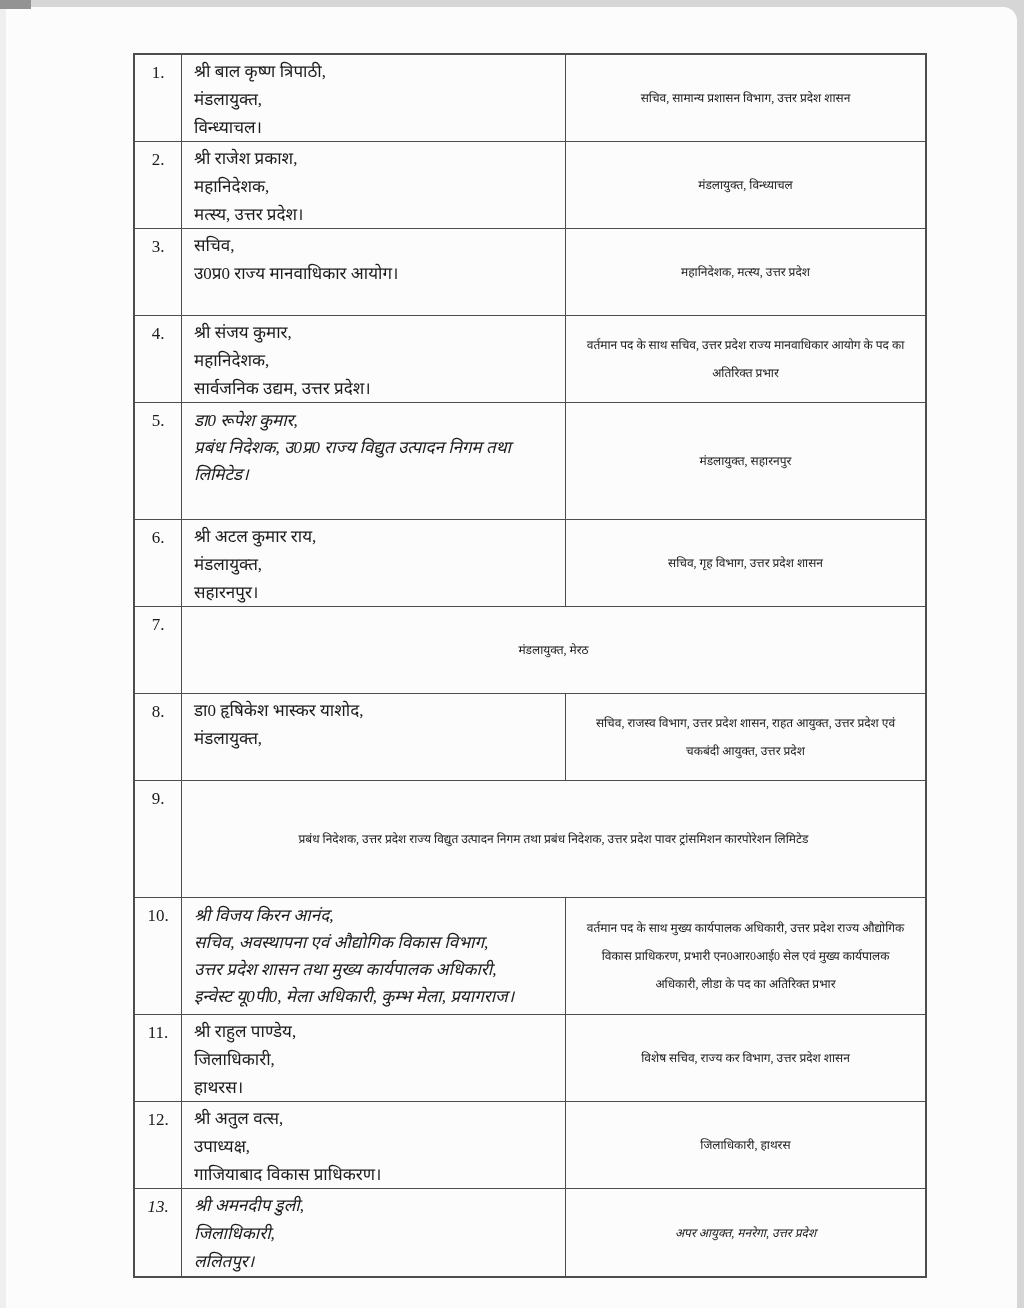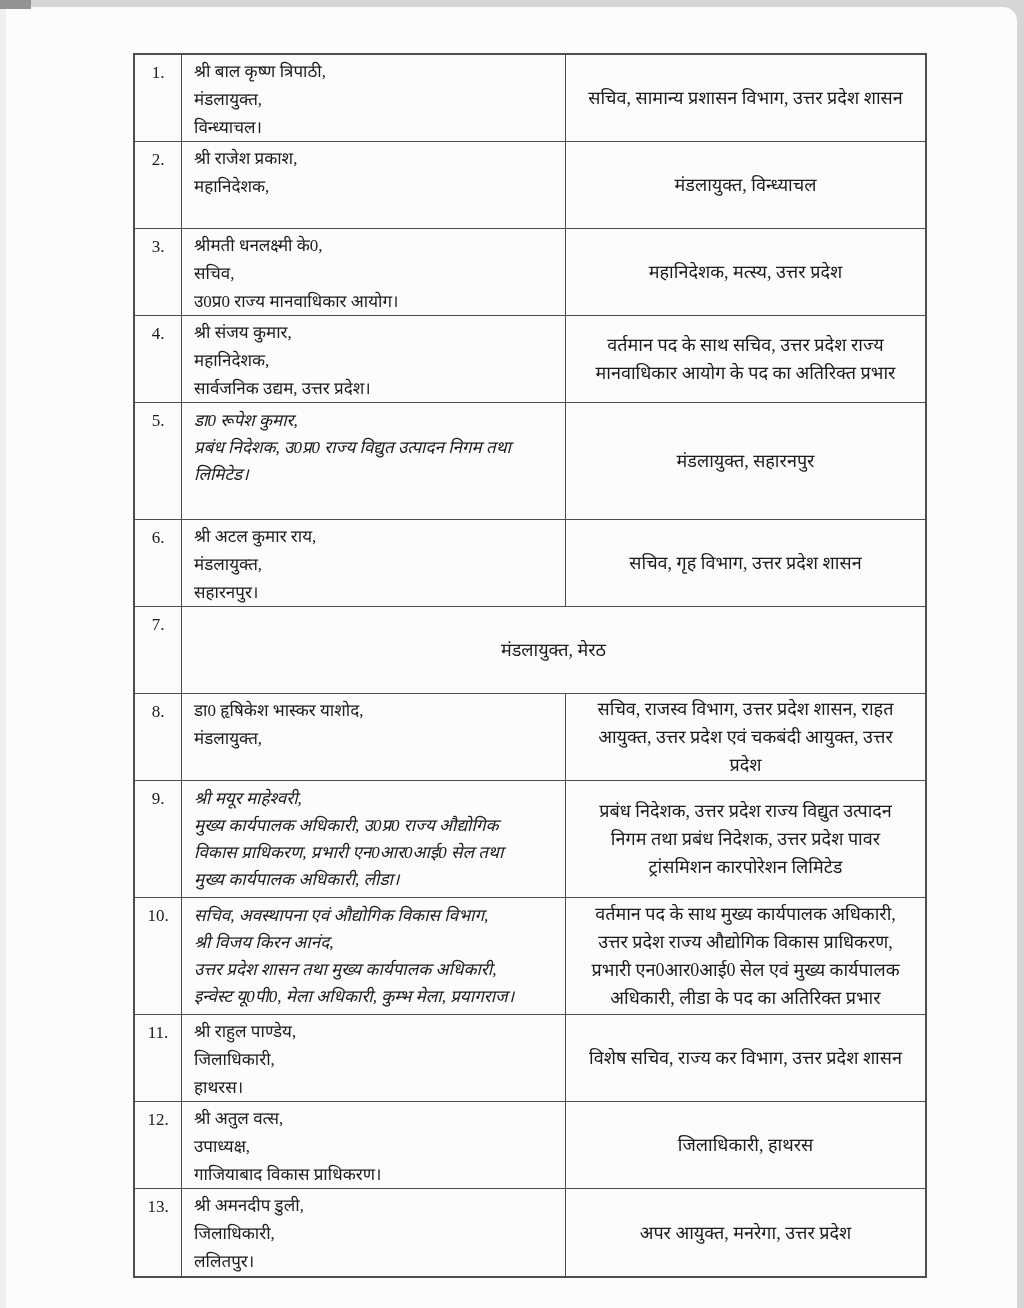--- a/index.html
+++ b/index.html
@@ -21,42 +21,42 @@
     position:absolute;left:133px;top:53px;width:794px;
     border:2px solid var(--table-border,#4d4d4d);
     background:var(--page,#fcfcfc);
     box-sizing:border-box;
   }
   .row{
     display:flex;box-sizing:border-box;
     border-bottom:1px solid var(--table-border,#4d4d4d);
     overflow:hidden;
   }
-  .row:last-child{border-bottom:none;}
+  .row:last-child{border-bottom:none;font-style:italic;}
   .row.h3{height:87px;}
   .row.h4{height:117px;}
   .cell{box-sizing:border-box;border-right:1px solid var(--table-border,#4d4d4d);}
   .cell:last-child{border-right:none;}
   .sn{
     width:47px;flex:0 0 47px;text-align:center;
     padding-top:8px;font-size:17px;line-height:20px;
     font-family:"Liberation Serif", serif;
   }
   .name{
     width:384px;flex:0 0 384px;
     padding:3px 10px 0 12px;
     font-size:17px;line-height:28px;
   }
   .row.h4 .name{line-height:27px;padding-top:4px;font-style:italic;}
   .post{
     flex:1 1 auto;
     display:flex;align-items:center;justify-content:center;
     text-align:center;
     padding:4px 14px;
-    font-size:18px;line-height:28px;
+    font-size:12px;line-height:28px;
   }
   .nline{white-space:nowrap;}
 </style>
 </head>
 <body style="--page: #fcfcfc; --surround: #d6d6d6; --table-border: #4d4d4d; --text: #1b1b1b;">
 
 <div class="band-left"></div>
 <div class="page"></div>
 <div class="corner-mark"></div>
 
@@ -70,29 +70,29 @@
       </div>
       <div class="cell post">
         <span>सचिव, सामान्य प्रशासन विभाग, उत्तर प्रदेश शासन</span>
       </div>
     </div>
     <div class="row h3">
       <div class="cell sn"><span>2.</span></div>
       <div class="cell name">
         <div class="nline">श्री राजेश प्रकाश,</div>
         <div class="nline">महानिदेशक,</div>
+        <div class="nline">मत्स्य, उत्तर प्रदेश।</div>
       </div>
       <div class="cell post">
         <span>मंडलायुक्त, विन्ध्याचल</span>
       </div>
     </div>
     <div class="row h3">
       <div class="cell sn"><span>3.</span></div>
       <div class="cell name">
-        <div class="nline">श्रीमती धनलक्ष्मी के0,</div>
         <div class="nline">सचिव,</div>
         <div class="nline">उ0प्र0 राज्य मानवाधिकार आयोग।</div>
       </div>
       <div class="cell post">
         <span>महानिदेशक, मत्स्य, उत्तर प्रदेश</span>
       </div>
     </div>
     <div class="row h3">
       <div class="cell sn"><span>4.</span></div>
       <div class="cell name">
@@ -137,35 +137,29 @@
       <div class="cell name">
         <div class="nline">डा0 हृषिकेश भास्कर याशोद,</div>
         <div class="nline">मंडलायुक्त,</div>
       </div>
       <div class="cell post">
         <span>सचिव, राजस्व विभाग, उत्तर प्रदेश शासन, राहत आयुक्त, उत्तर प्रदेश एवं चकबंदी आयुक्त, उत्तर प्रदेश</span>
       </div>
     </div>
     <div class="row h4">
       <div class="cell sn"><span>9.</span></div>
-      <div class="cell name">
-        <div class="nline">श्री मयूर माहेश्वरी,</div>
-        <div class="nline">मुख्य कार्यपालक अधिकारी, उ0प्र0 राज्य औद्योगिक</div>
-        <div class="nline">विकास प्राधिकरण, प्रभारी एन0आर0आई0 सेल तथा</div>
-        <div class="nline">मुख्य कार्यपालक अधिकारी, लीडा।</div>
-      </div>
       <div class="cell post">
         <span>प्रबंध निदेशक, उत्तर प्रदेश राज्य विद्युत उत्पादन निगम तथा प्रबंध निदेशक, उत्तर प्रदेश पावर ट्रांसमिशन कारपोरेशन लिमिटेड</span>
       </div>
     </div>
     <div class="row h4">
       <div class="cell sn"><span>10.</span></div>
       <div class="cell name">
+        <div class="nline">श्री विजय किरन आनंद,</div>
         <div class="nline">सचिव, अवस्थापना एवं औद्योगिक विकास विभाग,</div>
-        <div class="nline">श्री विजय किरन आनंद,</div>
         <div class="nline">उत्तर प्रदेश शासन तथा मुख्य कार्यपालक अधिकारी,</div>
         <div class="nline">इन्वेस्ट यू0पी0, मेला अधिकारी, कुम्भ मेला, प्रयागराज।</div>
       </div>
       <div class="cell post">
         <span>वर्तमान पद के साथ मुख्य कार्यपालक अधिकारी, उत्तर प्रदेश राज्य औद्योगिक विकास प्राधिकरण, प्रभारी एन0आर0आई0 सेल एवं मुख्य कार्यपालक अधिकारी, लीडा के पद का अतिरिक्त प्रभार</span>
       </div>
     </div>
     <div class="row h3">
       <div class="cell sn"><span>11.</span></div>
       <div class="cell name">

